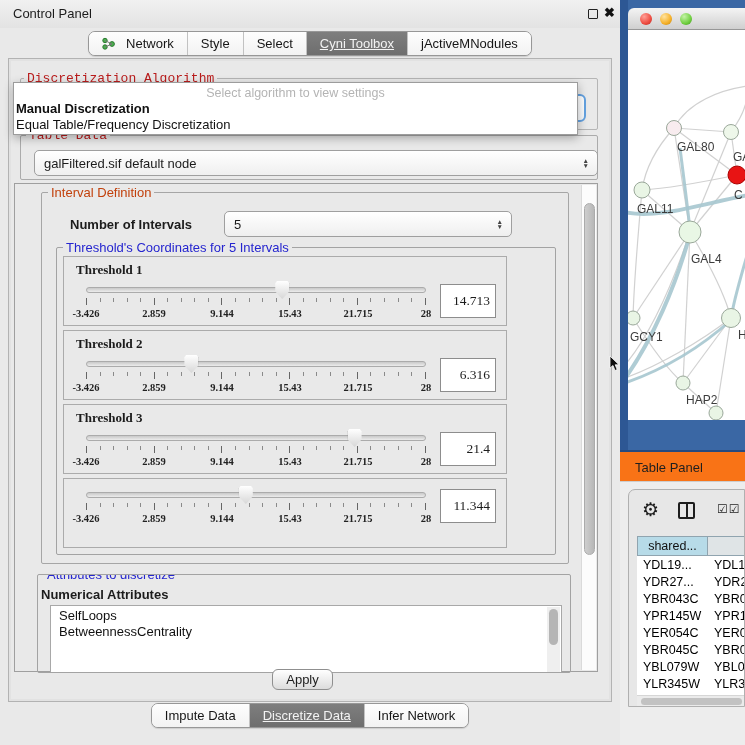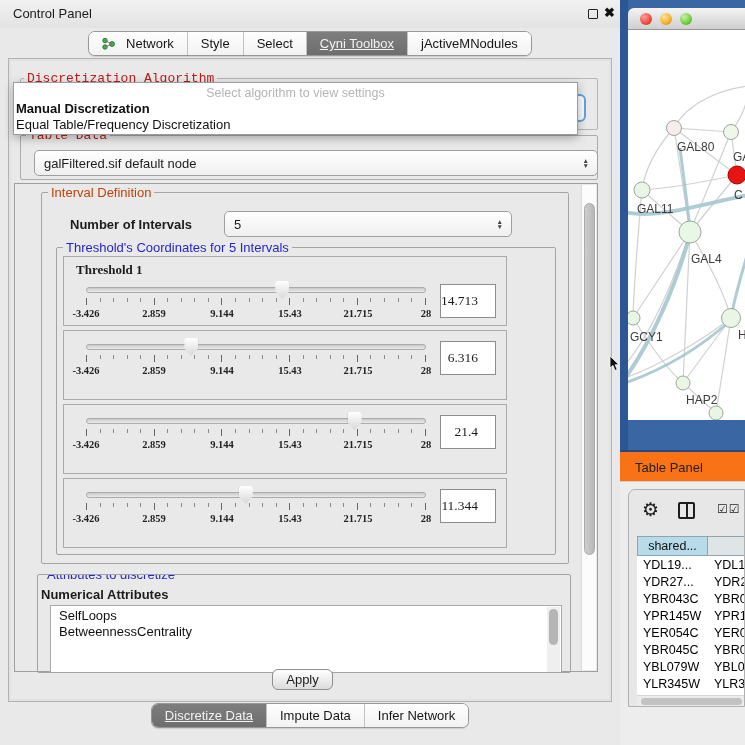--- a/index.html
+++ b/index.html
@@ -53,21 +53,21 @@
   .thr-label { font-size:13px; font-weight:bold; height:17px; }
   .thr-row { display:flex; align-items:center; }
   .slider-area { flex:1; position:relative; height:44px; margin:0 14px 0 10px; }
   .track { position:absolute; left:0; right:0; top:8px; height:6px; border-radius:3px; background:linear-gradient(#c9c9c9,#ececec); border:1px solid #ababab; }
   .thumb { position:absolute; top:2px; width:14px; height:18px; transform:translateX(-50%); background:linear-gradient(#ffffff,#d7d7d7); clip-path:polygon(12% 0,88% 0,100% 12%,100% 58%,50% 100%,0 58%,0 12%); filter:drop-shadow(0 0 1px #828282); }
   .ticks { position:absolute; left:0; right:0; top:19px; height:8px; display:flex; justify-content:space-between; align-items:flex-start; }
   .ticks i { width:1px; height:4px; background:#8a8a8a; }
   .ticks i.major { height:7px; background:#666; }
   .axis-labels { position:absolute; left:0; right:0; top:29px; height:13px; }
   .axis-labels span { position:absolute; transform:translateX(-50%); font-size:10.5px; font-weight:bold; color:#222; white-space:nowrap; }
-  .vfield { width:56px; height:34px; background:#fff; border:1px solid #8d8d8d; font-size:13.5px; display:flex; align-items:center; justify-content:flex-end; padding-right:17px; }
+  .vfield { width:56px; height:34px; background:#fff; border:1px solid #8d8d8d; font-size:13.5px; display:flex; align-items:center; justify-content:flex-end; padding-right:5px; }
 
   .attr-group { position:absolute; left:22px; top:390px; width:534px; height:99px; border:1px solid #a3a3a3; border-radius:2px; overflow:hidden; }
   .attr-list-label { position:absolute; left:3px; top:12px; font-size:13px; font-weight:bold; }
   .attr-list { position:absolute; left:12px; top:30px; width:512px; height:70px; background:#fff; border:1px solid #a8a8a8; padding:2px 0 0 8px; }
   .list-item { font-size:13px; line-height:16px; color:#111; }
   .attr-sb { position:absolute; right:1px; top:1px; bottom:1px; width:13px; background:#efefef; }
   .attr-sb .thumb-v2 { position:absolute; left:2px; top:2px; width:9px; height:36px; border-radius:5px; background:#b5b5b5; }
 
   .apply-btn { position:absolute; left:272px; top:669px; width:61px; height:21px; background:linear-gradient(#ffffff,#dcdcdc); border:1px solid #8f8f8f; border-radius:6px; font-size:13px; display:flex; align-items:center; justify-content:center; z-index:6; }
 
@@ -228,20 +228,21 @@
                     <span style="left: 60%;">15.43</span>
                     <span style="left: 80%;">21.715</span>
                     <span style="left: 100%;">28</span>
                   </div>
               </div>
               <div class="vfield">14.713</div>
             </div>
           </div>
 
           <div class="thr-box" style="top:82px;">
+            <div class="thr-label">Threshold 2</div>
             <div class="thr-row">
               <div class="slider-area">
                 <div class="track"></div>
                 <div class="thumb" style="left: 30.9998%;"></div>
                 <div class="ticks">
                     <i class="major"></i>
                     <i></i>
                     <i></i>
                     <i></i>
                     <i></i>
@@ -274,20 +275,21 @@
                     <span style="left: 60%;">15.43</span>
                     <span style="left: 80%;">21.715</span>
                     <span style="left: 100%;">28</span>
                   </div>
               </div>
               <div class="vfield">6.316</div>
             </div>
           </div>
 
           <div class="thr-box" style="top:156px;">
+            <div class="thr-label">Threshold 3</div>
             <div class="thr-row">
               <div class="slider-area">
                 <div class="track"></div>
                 <div class="thumb" style="left: 78.9983%;"></div>
                 <div class="ticks">
                     <i class="major"></i>
                     <i></i>
                     <i></i>
                     <i></i>
                     <i></i>
@@ -388,25 +390,25 @@
 
       <div class="vsb">
           <div class="thumb-v"></div>
         </div>
     </div>
 
     <div class="apply-btn">Apply</div>
 
     <div class="bottom-tabbar">
       <div class="seg">
+        <div class="tab">
+            <span>Impute Data</span>
+          </div>
         <div class="tab sel">
             <span>Discretize Data</span>
-          </div>
-        <div class="tab">
-            <span>Impute Data</span>
           </div>
         <div class="tab">
             <span>Infer Network</span>
           </div>
       </div>
     </div>
   </div>
 
   <div class="desktop">
     <div class="desktop-strip"></div>

